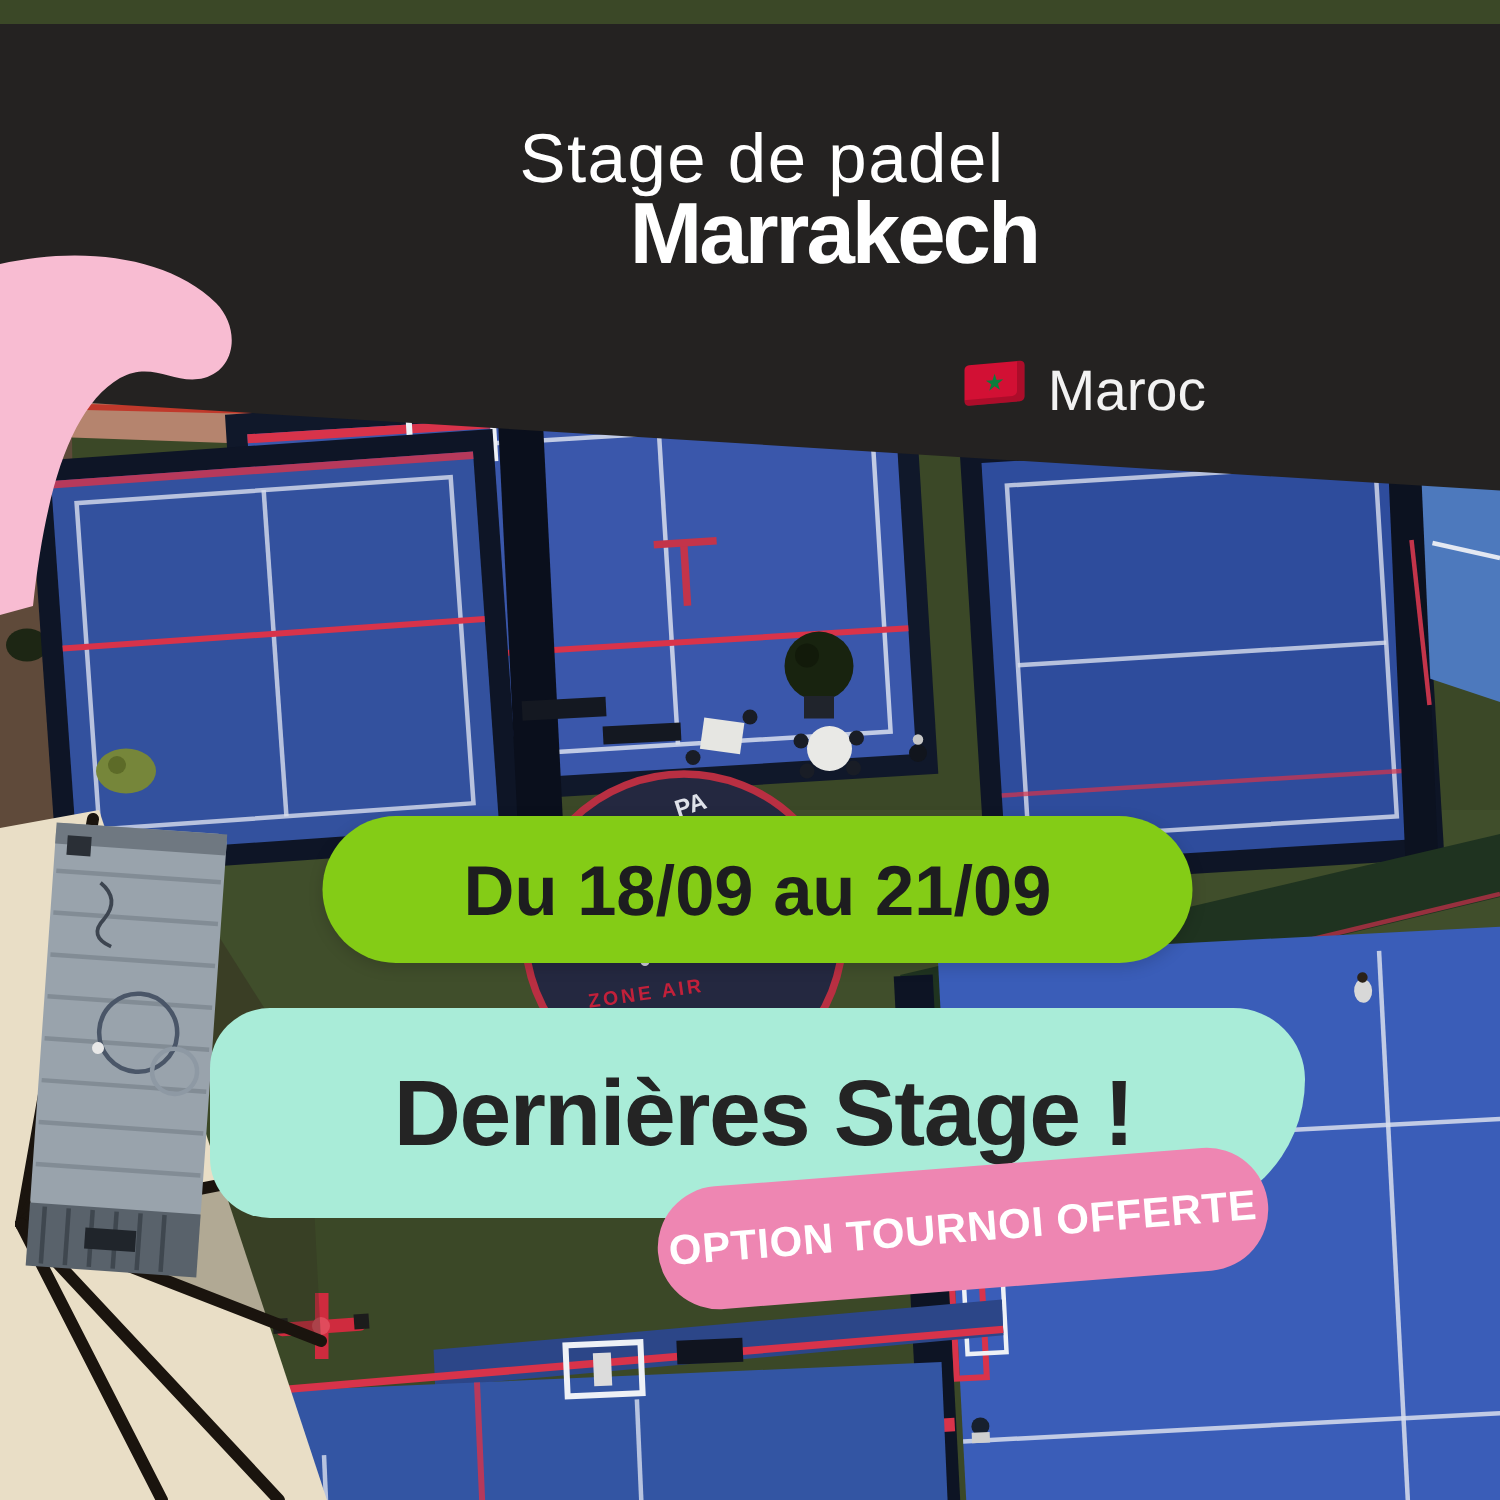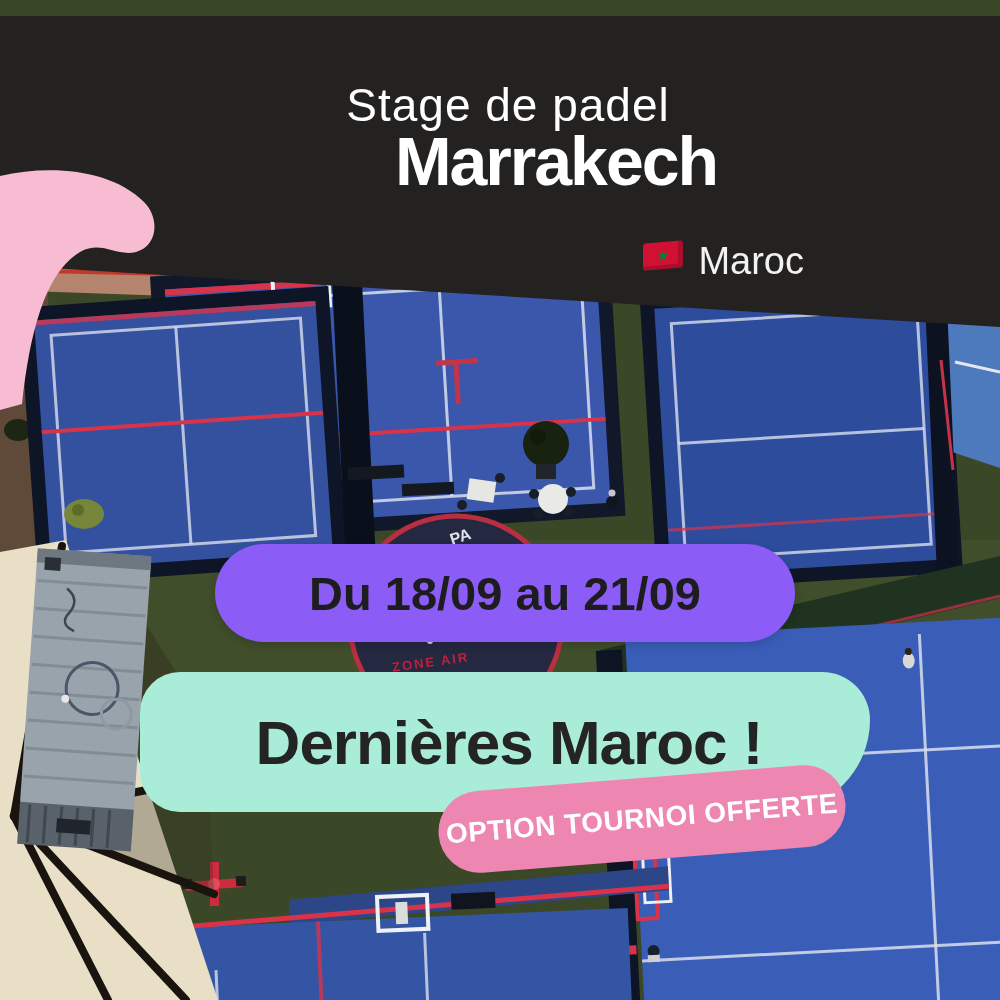--- a/index.html
+++ b/index.html
@@ -21,40 +21,40 @@
     position:absolute; top:16px; left:0; width:1000px; height:320px;
     background:var(--header-bg); z-index:3;
     clip-path:polygon(0 0,100% 0,100% 97.2%,0 77.8%);
   }
   .subtitle{
     position:absolute; top:62px; left:50%; transform:translateX(calc(-50% + 8px));
     font-size:46px; font-weight:500; color:var(--text-light); letter-spacing:1px; white-space:nowrap;
   }
   .title{
     position:absolute; top:106px; left:50%; transform:translateX(calc(-50% + 56px));
-    font-size:68px; font-weight:800; color:var(--text-light); letter-spacing:-2px; white-space:nowrap;
+    font-size:58px; font-weight:800; color:var(--text-light); letter-spacing:-2px; white-space:nowrap;
   }
   .country-row{
     position:absolute; top:212px; right:196px;
     display:flex; align-items:center; gap:15px;
   }
   .flag{
     width:40px; height:27px; background:var(--flag-red); border-radius:3px;
     transform:skewY(-5deg);
     display:flex; align-items:center; justify-content:center;
     box-shadow:inset -5px -4px 0 rgba(0,0,0,.18);
   }
   .flag .star{color:var(--flag-star); font-size:15px; line-height:1;}
   .country{font-size:38px; font-weight:400; color:#f2f2f2;margin-top:12px;}
   
   .swoosh{position:absolute; top:0; left:0; z-index:4;}
   
   .date-pill{
     position:absolute; left:215px; top:544px; width:580px; height:98px;
-    background:#8b5cf6; border-radius:54px; z-index:5;
+    background:#84cc16; border-radius:54px; z-index:5;
     display:flex; align-items:center; justify-content:center;
     box-shadow:0 3px 10px rgba(0,0,0,.15);
   }
   .date-pill span{font-size:47px; font-weight:700; color:#1d1d1f; white-space:nowrap;}
   
   .mint-banner{
     position:absolute; left:140px; top:672px; width:730px; height:140px;
     background:var(--mint); border-radius:52px 62px 120px 52px; z-index:5;
     display:flex; align-items:center; justify-content:center;
   }
@@ -272,20 +272,20 @@
   <svg class="swoosh" width="200" height="440" viewBox="0 0 200 440">
     <path d="M 0 176 C 52 164 112 170 144 202 C 160 218 158 246 136 252
              C 116 257 102 240 80 252 C 46 272 30 330 22 404 L 0 410 Z" fill="var(--pink-shape)"></path>
   </svg>
 
   <div class="date-pill">
     <span>Du 18/09 au 21/09</span>
   </div>
 
   <div class="mint-banner">
-    <span>Dernières Maroc !</span>
+    <span>Dernières Stage !</span>
   </div>
 
   <div class="offer-pill">
     <span>OPTION TOURNOI OFFERTE</span>
   </div>
 
 </div>
 
 </body></html>

